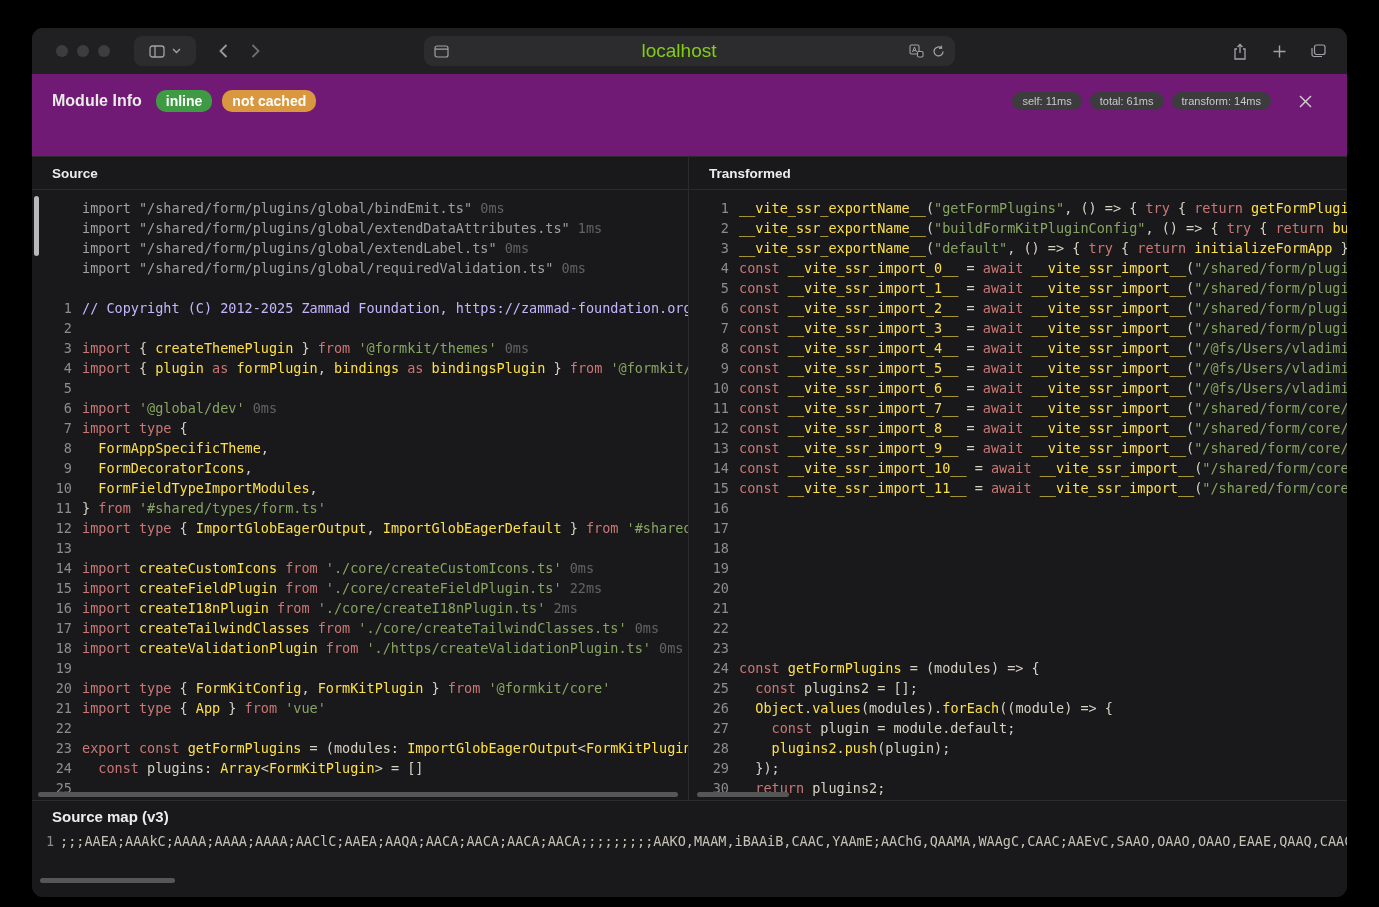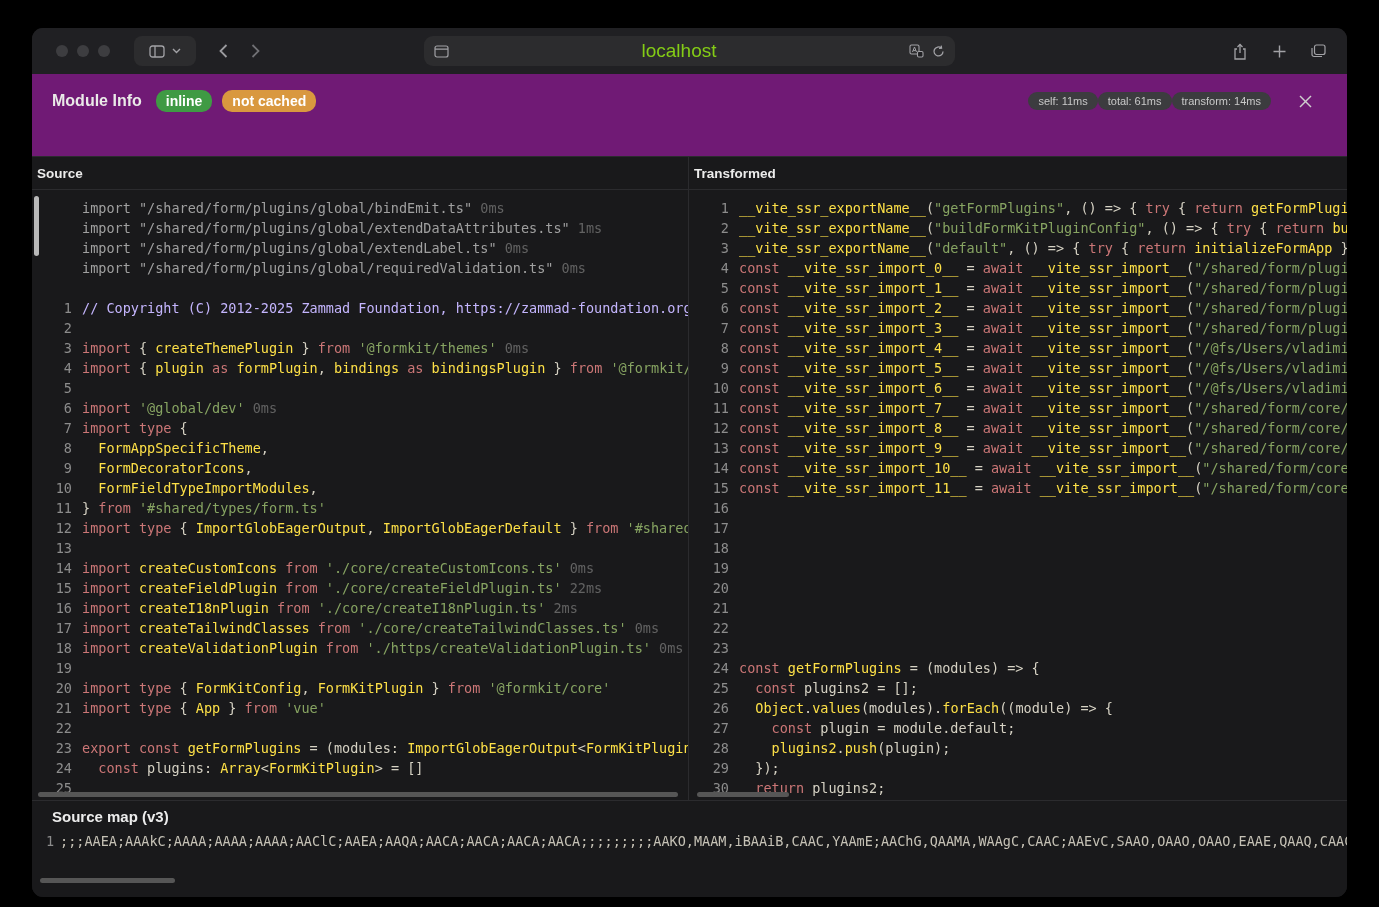--- a/index.html
+++ b/index.html
@@ -27,32 +27,32 @@
   .tb-right button { border:none; background:transparent; color:#a2a2a6; width:22px; height:22px;
                      display:flex; align-items:center; justify-content:center; }
 
   
   .module-header { flex:none; height:82px; padding:16px 32px 0 20px; background:#701a75;text-align:center; }
   .mh-row { display:flex; align-items:center; gap:10px; }
   .mh-row h1 { font-size:16px; font-weight:700; color:#eaeae8; margin-right:4px; }
   .badge { font-size:14px; font-weight:600; padding:3px 10px; border-radius:10px; color:#fff; }
   .badge.green { background:#3f9a44; }
   .badge.orange { background:#d9983f; }
-  .metrics { margin-left:auto; display:flex; }
+  .metrics { margin-left:auto; display:flex; gap:8px; }
   .metric { font-size:11px; color:#c9c9c9; background:#3c3c3f; padding:3px 10px; border-radius:10px; }
   .close-x { margin-left:14px; border:none; background:transparent; color:#cfcfcf;
              width:20px; height:20px; display:flex; align-items:center; justify-content:center; }
   .file-path { margin-top:9px; font-family:"DejaVu Sans Mono", monospace; font-size:12.5px; color:#969696; }
 
   
   .panels { flex:none; height:644px; display:flex; border-top:1px solid #2b2b2e; }
   .panel { position:relative; display:flex; flex-direction:column; overflow:hidden; background:#19191b; }
   .panel.left { width:657px; flex:none; border-right:1px solid #2b2b2e; }
   .panel.right { flex:1; }
-  .panel header { flex:none; height:33px; display:flex; align-items:center; padding:0 5px;
+  .panel header { flex:none; height:33px; display:flex; align-items:center; padding:0 20px;
                   font-size:13.5px; font-weight:700; color:#ececec; border-bottom:1px solid #2b2b2e; }
   .code { flex:1; overflow:hidden; padding-top:8px;
           font-family:"DejaVu Sans Mono", monospace; font-size:13.5px; line-height:20px; }
   .code-line { display:flex; height:20px; white-space:pre;padding-left:16px; }
   .ln { flex:none; width:34px; text-align:right; padding-right:10px; color:#8c8c8c; }
   .lc { flex:none; }
   .tok-k { color:#cb7676; }
   .tok-s { color:#87a462; }
   .tok-f { color:#fde047; }
   .tok-p { color:#d6d2c4; }

